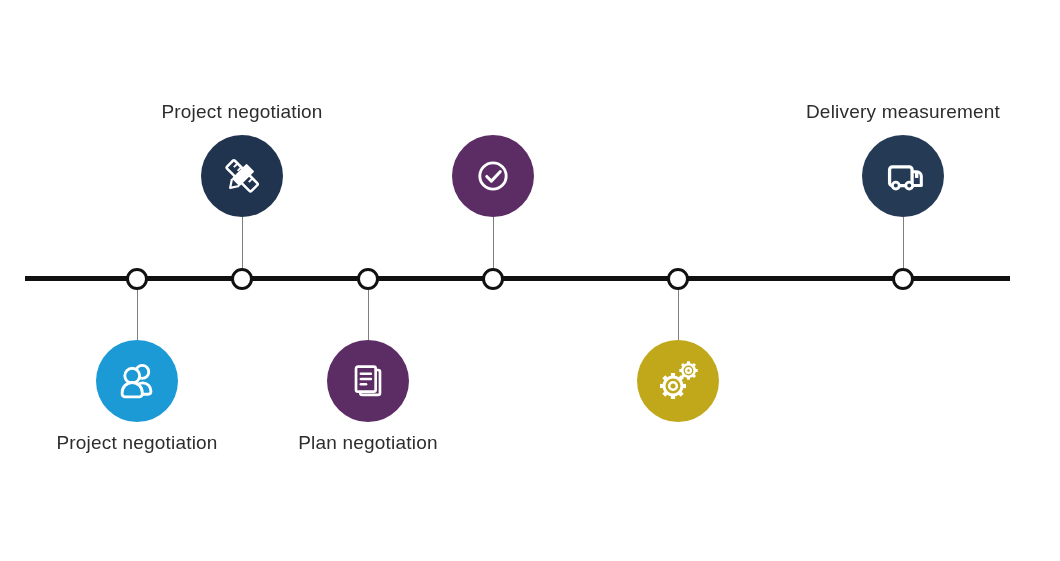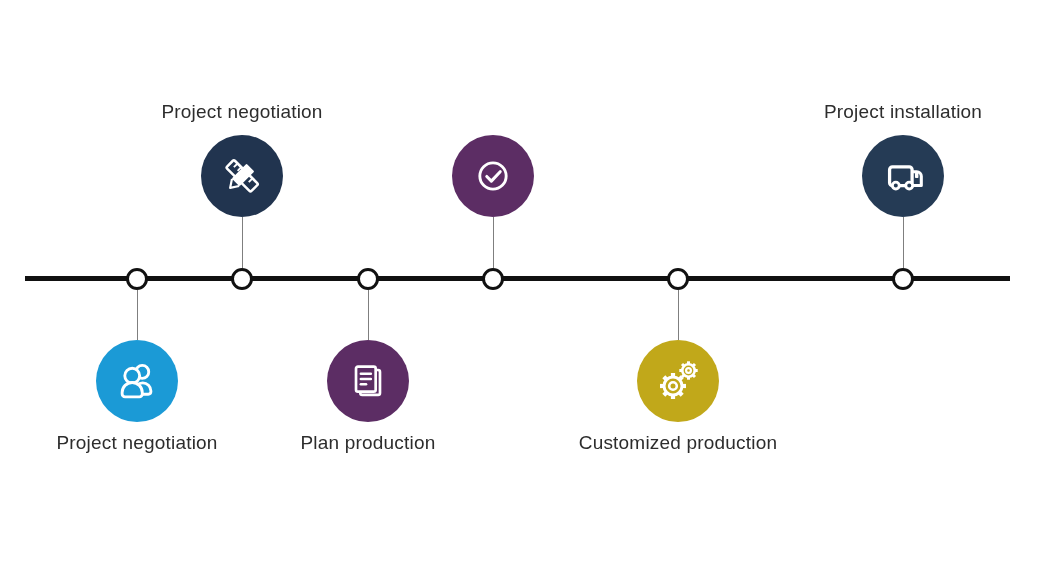--- a/index.html
+++ b/index.html
@@ -95,21 +95,21 @@
           <rect x="16" y="12.5" width="20.5" height="26" rx="2"></rect>
           <rect x="11.5" y="9" width="20.5" height="26" rx="2" style="fill:var(--c)"></rect>
           <g stroke-linecap="round" stroke-width="2.6">
             <line x1="16.5" y1="16.5" x2="27" y2="16.5"></line>
             <line x1="16.5" y1="22" x2="27" y2="22"></line>
             <line x1="16.5" y1="27.5" x2="22" y2="27.5"></line>
           </g>
         </g>
       </svg>
     </div>
-    <div class="label">Plan production</div>
+    <div class="label">Plan negotiation</div>
   </div>
 
   <div class="step s4 above">
     <div class="node"></div>
     <div class="conn"></div>
     <div class="bubble" style="background-color: rgb(92, 45, 100); --c: #5c2d64;">
       <svg viewBox="0 0 48 48" width="46" height="46">
         <g fill="none" stroke="#fff">
           <circle cx="24" cy="24" r="13.75" stroke-width="3"></circle>
           <path d="M17.5 24.5 l4.8 4.8 L31.5 19.5" stroke-width="3.2" stroke-linecap="round" stroke-linejoin="round"></path>
@@ -144,33 +144,32 @@
             <line x1="19" y1="16" x2="19" y2="20.5" transform="rotate(180 19 29)"></line>
             <line x1="19" y1="16" x2="19" y2="20.5" transform="rotate(225 19 29)"></line>
             <line x1="19" y1="16" x2="19" y2="20.5" transform="rotate(270 19 29)"></line>
             <line x1="19" y1="16" x2="19" y2="20.5" transform="rotate(315 19 29)"></line>
           </g>
           <circle cx="19" cy="29" r="9" stroke-width="3"></circle>
           <circle cx="19" cy="29" r="3.8" stroke-width="2.6"></circle>
         </g>
       </svg>
     </div>
-    <div class="label">Customized production</div>
   </div>
 
   <div class="step s6 above">
     <div class="node"></div>
     <div class="conn"></div>
     <div class="bubble" style="background-color: rgb(37, 59, 85); --c: #253b55;">
       <svg viewBox="0 0 48 48" width="46" height="46">
         <g fill="none" stroke="#fff">
           <rect x="10" y="14.5" width="23.5" height="19.5" rx="3" stroke-width="3.4"></rect>
           <path d="M33.5 19.5 h4.8 a4.8 4.8 0 0 1 4.8 4.8 v9.7 h-9.6" stroke-width="3.2" stroke-linejoin="round"></path>
           <rect x="36.5" y="20.5" width="3.6" height="5.5" rx="0.8" fill="#fff" stroke="none"></rect>
           <circle cx="16.5" cy="34" r="3.6" stroke-width="3" style="fill:var(--c)"></circle>
           <circle cx="30.5" cy="34" r="3.6" stroke-width="3" style="fill:var(--c)"></circle>
         </g>
       </svg>
     </div>
-    <div class="label">Project installation</div>
+    <div class="label">Delivery measurement</div>
   </div>
 
 </div>
 
 </body></html>

